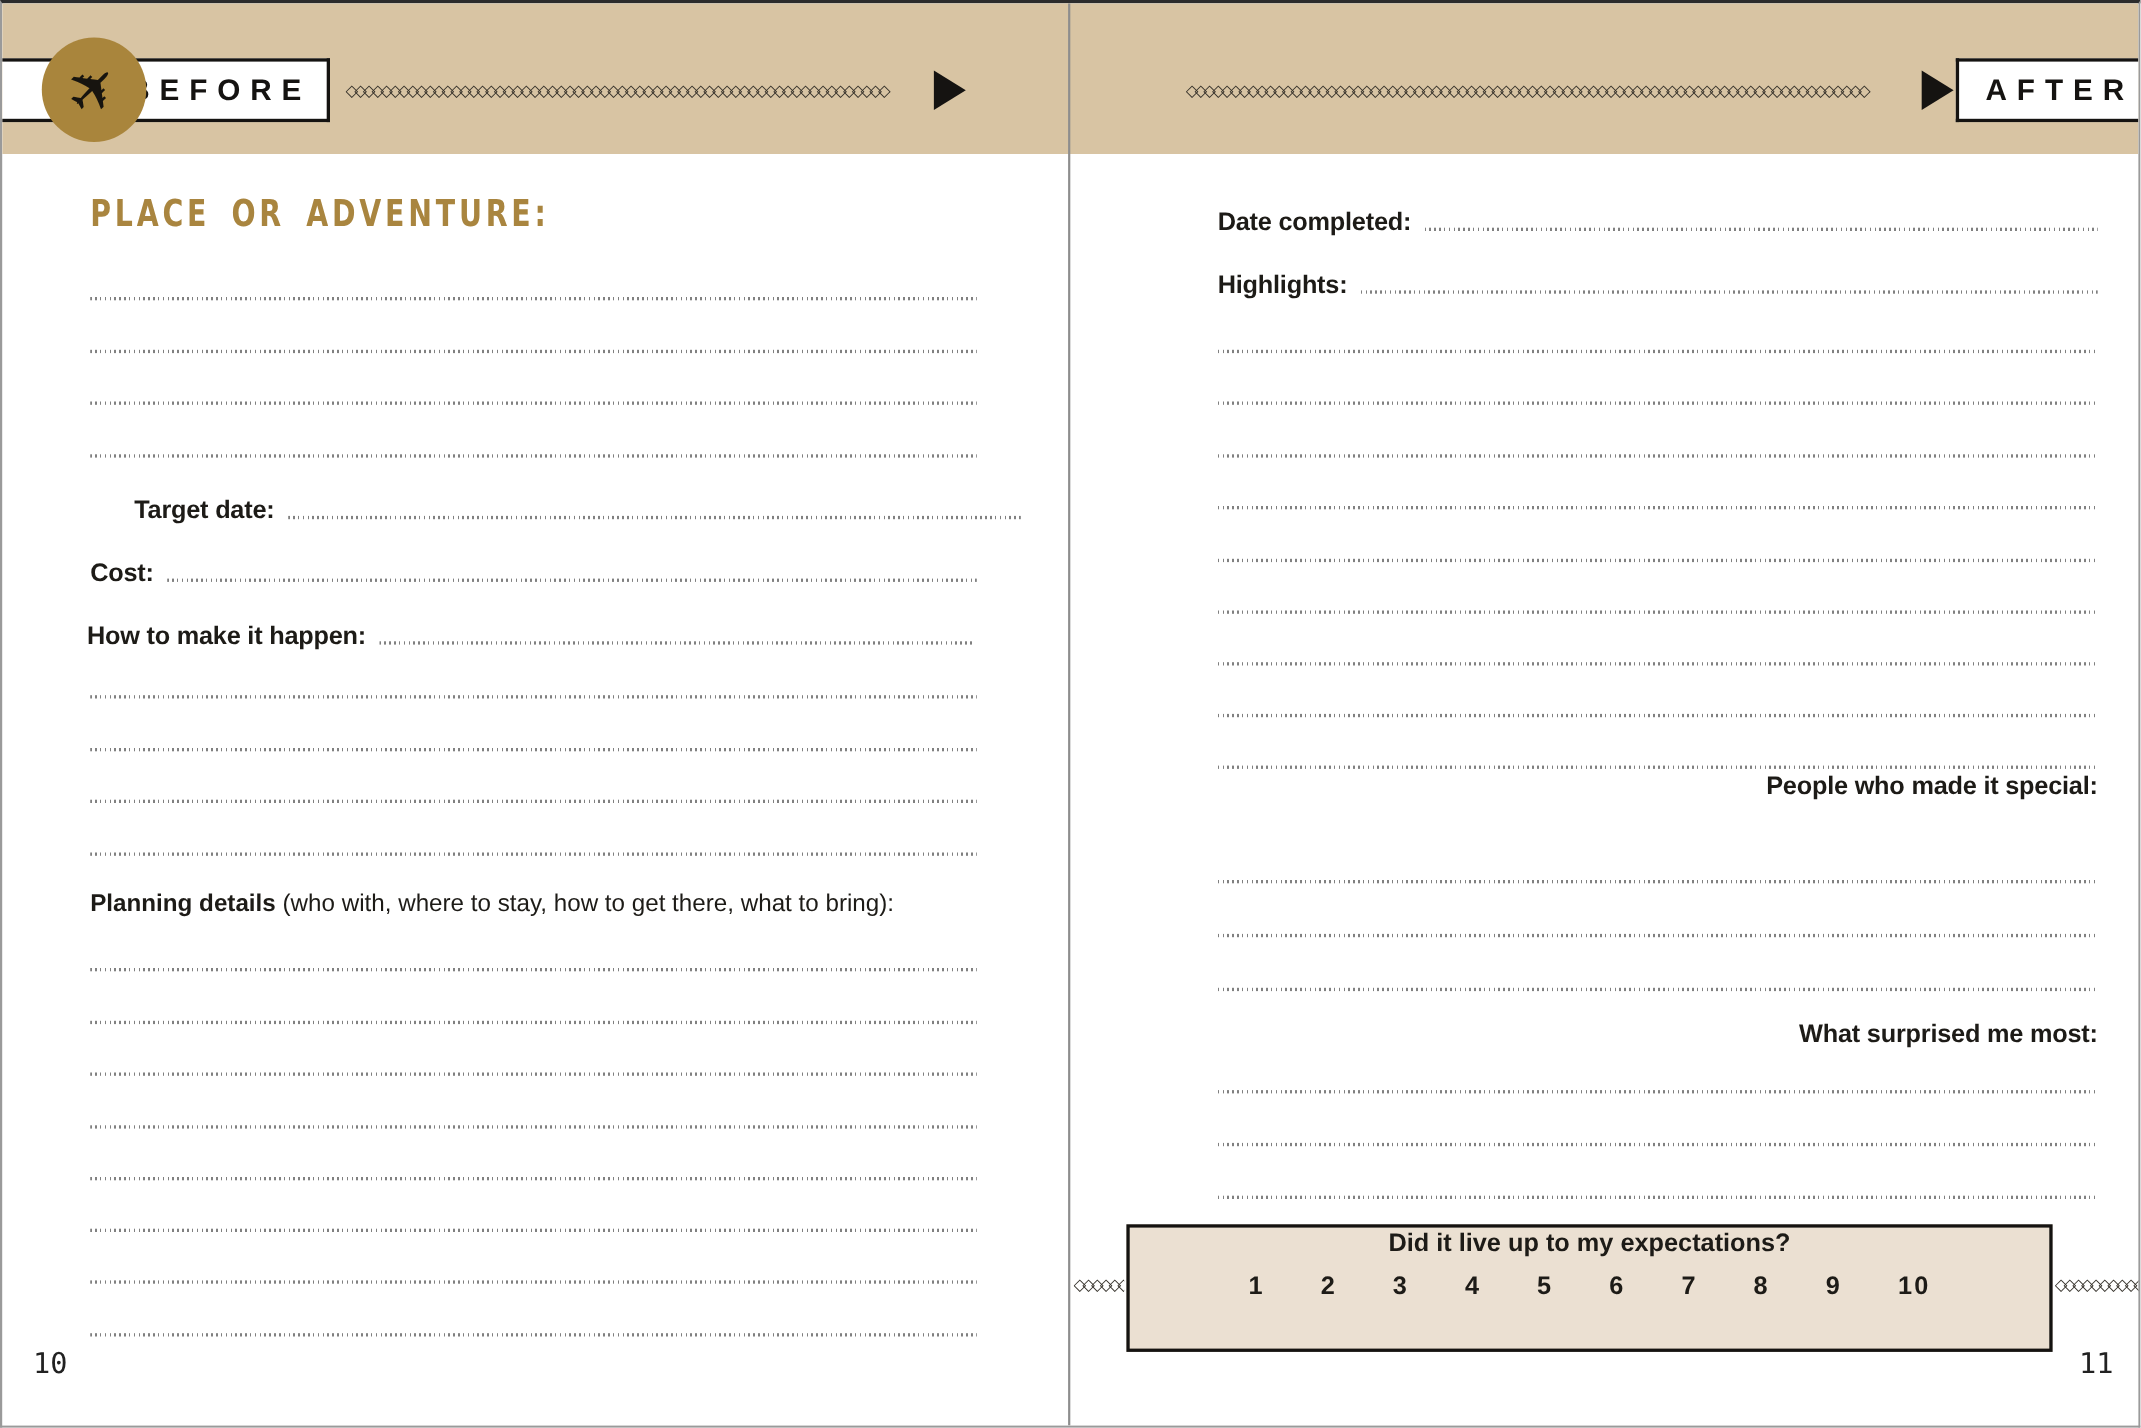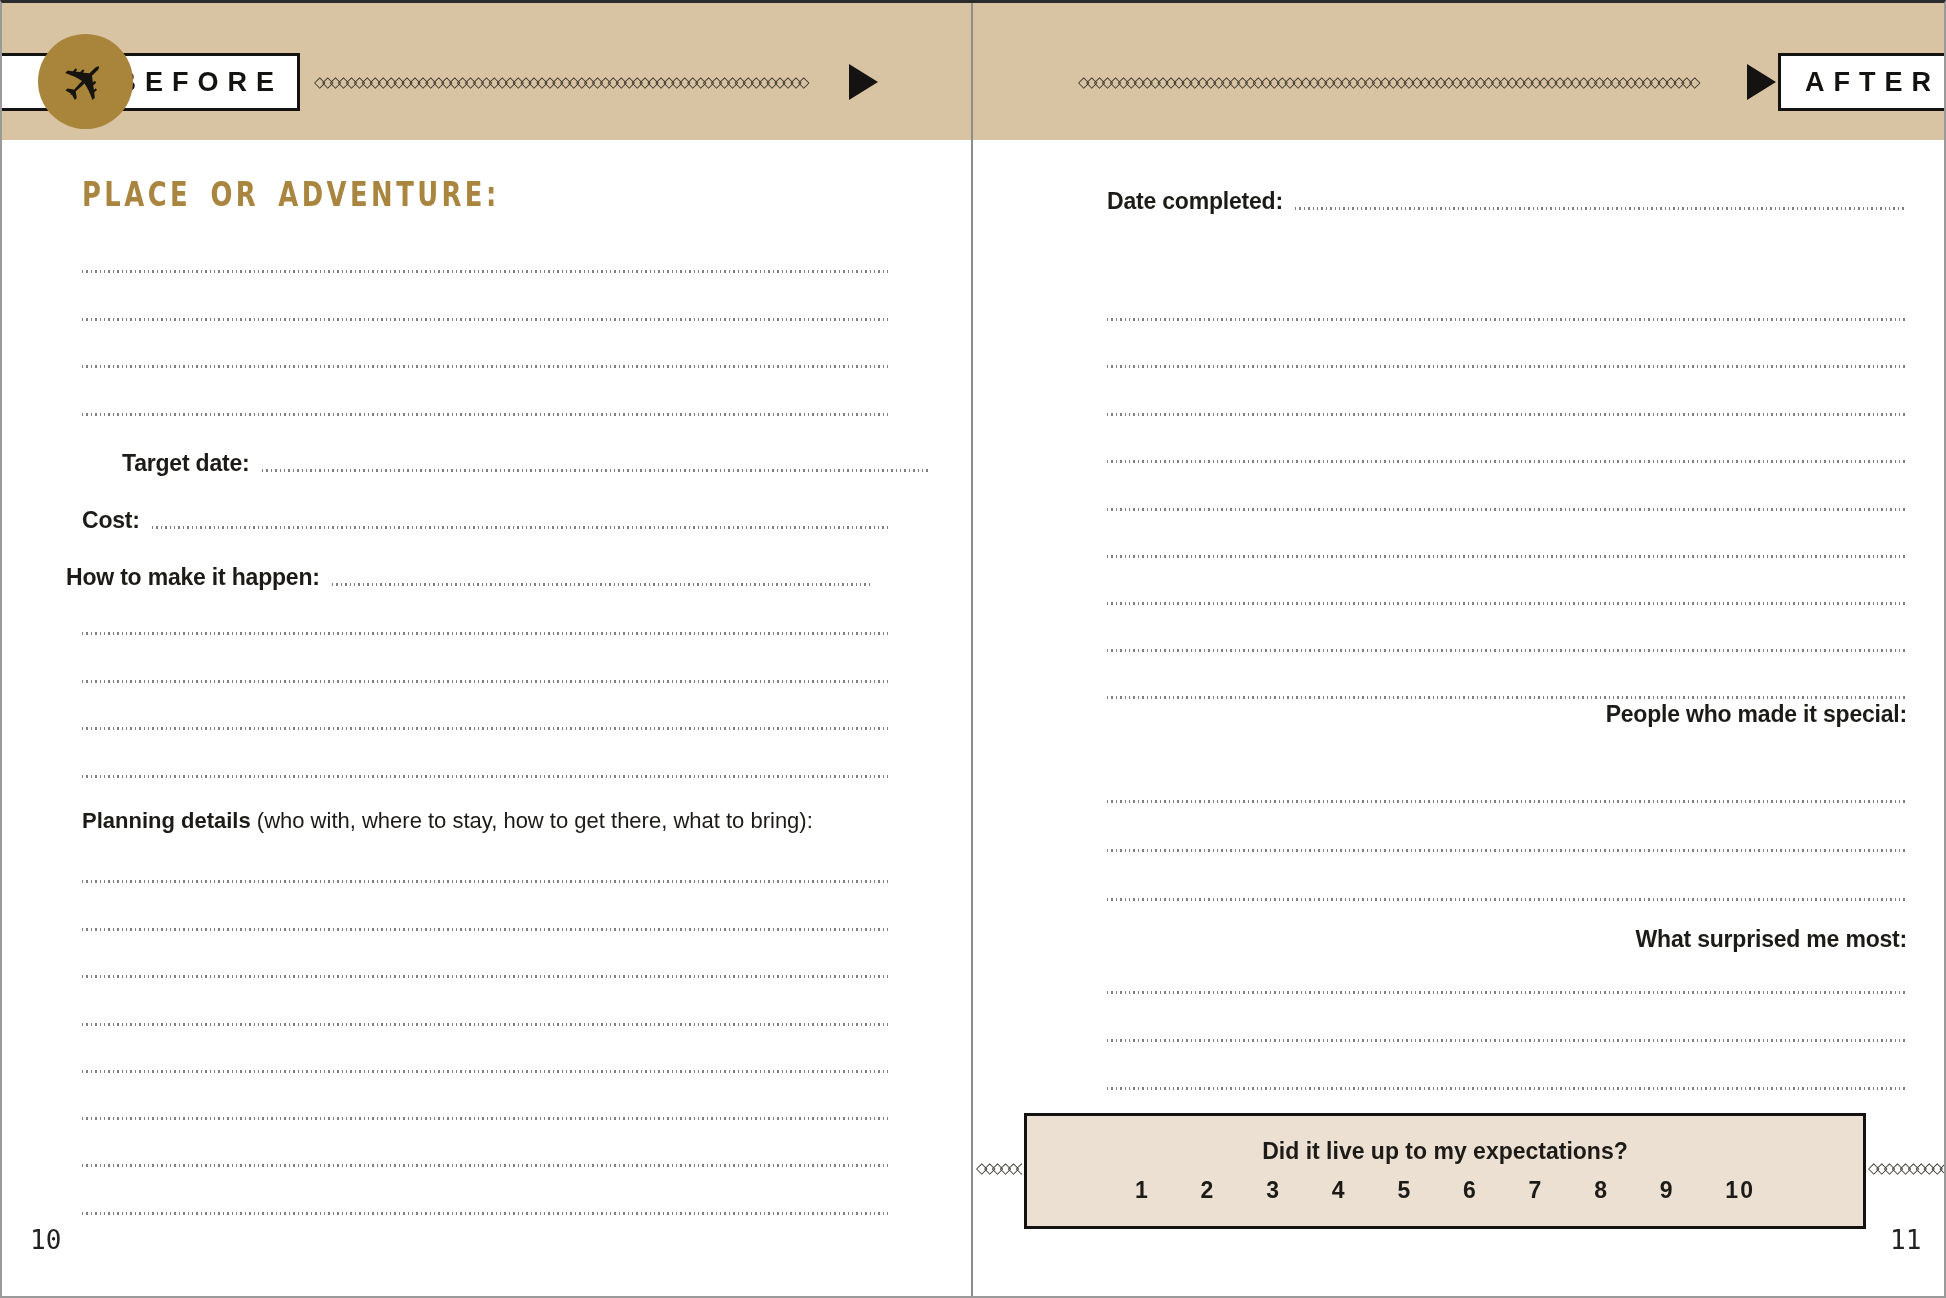--- a/index.html
+++ b/index.html
@@ -58,21 +58,21 @@
     font-family:"DejaVu Sans", sans-serif; font-weight:700; font-size:30px;
     letter-spacing:4px; word-spacing:8px; color:#a9853f;
     transform:scaleX(0.86) scaleY(1.12); transform-origin:left top; white-space:nowrap;
   }
   .planning { position:absolute; left:80px; top:804px; font-size:22px; line-height:28px; white-space:nowrap; }
   .planning .b { font-weight:700; }
 
   .rating-box {
     position:absolute; left:1022px; top:1110px; width:842px; height:116px;
     background:#ebe0d2; border:3px solid #151311; box-sizing:border-box;
-    display:flex; flex-direction:column; justify-content:center; gap:12px; z-index:5;
+    display:flex; flex-direction:column; gap:12px; z-index:5;
   }
   .rating-q { text-align:center; font-weight:700; font-size:23px; }
   .rating-scale { display:flex; justify-content:space-between; padding:0 108px; font-weight:700; font-size:23px; letter-spacing:2px; }
 
   .pagenum { position:absolute; font-family:"DejaVu Sans Mono", monospace; font-size:26px; color:#222222; }
 </style>
 </head>
 <body>
 
 <div class="spread">
@@ -106,21 +106,21 @@
   <div class="hline dots" style="left:80px; width:806px; top:410px;"></div>
 
   <div class="row" style="left:80px; top:446px; width:806px;margin-left:40px;">
     <span class="label">Target date:</span>
     <span class="fill dots"></span>
   </div>
   <div class="row" style="left:80px; top:503px; width:806px;">
     <span class="label">Cost:</span>
     <span class="fill dots"></span>
   </div>
-  <div class="row" style="left:64px; top:560px; width:806px;justify-content:space-between;">
+  <div class="row" style="left:77px; top:560px; width:806px;justify-content:space-between;">
     <span class="label">How to make it happen:</span>
     <span class="fill dots"></span>
   </div>
 
   <div class="hline dots" style="left:80px; width:806px; top:629px;"></div>
   <div class="hline dots" style="left:80px; width:806px; top:677px;"></div>
   <div class="hline dots" style="left:80px; width:806px; top:724px;"></div>
   <div class="hline dots" style="left:80px; width:806px; top:772px;"></div>
 
   <div class="planning">
@@ -133,20 +133,24 @@
   <div class="hline dots" style="left:80px; width:806px; top:1020px;"></div>
   <div class="hline dots" style="left:80px; width:806px; top:1067px;"></div>
   <div class="hline dots" style="left:80px; width:806px; top:1114px;"></div>
   <div class="hline dots" style="left:80px; width:806px; top:1161px;"></div>
   <div class="hline dots" style="left:80px; width:806px; top:1209px;"></div>
 
   <div class="pagenum" style="left:28px; top:1222px;">10</div>
 
   <div class="row" style="left:1105px; top:184px; width:800px;">
     <span class="label">Date completed:</span>
+    <span class="fill dots"></span>
+  </div>
+  <div class="row" style="left:1105px; top:241px; width:800px;">
+    <span class="label">Highlights:</span>
     <span class="fill dots"></span>
   </div>
 
   <div class="hline dots" style="left:1105px; width:800px; top:315px;"></div>
   <div class="hline dots" style="left:1105px; width:800px; top:362px;"></div>
   <div class="hline dots" style="left:1105px; width:800px; top:410px;"></div>
   <div class="hline dots" style="left:1105px; width:800px; top:457px;"></div>
   <div class="hline dots" style="left:1105px; width:800px; top:505px;"></div>
   <div class="hline dots" style="left:1105px; width:800px; top:552px;"></div>
   <div class="hline dots" style="left:1105px; width:800px; top:599px;"></div>

